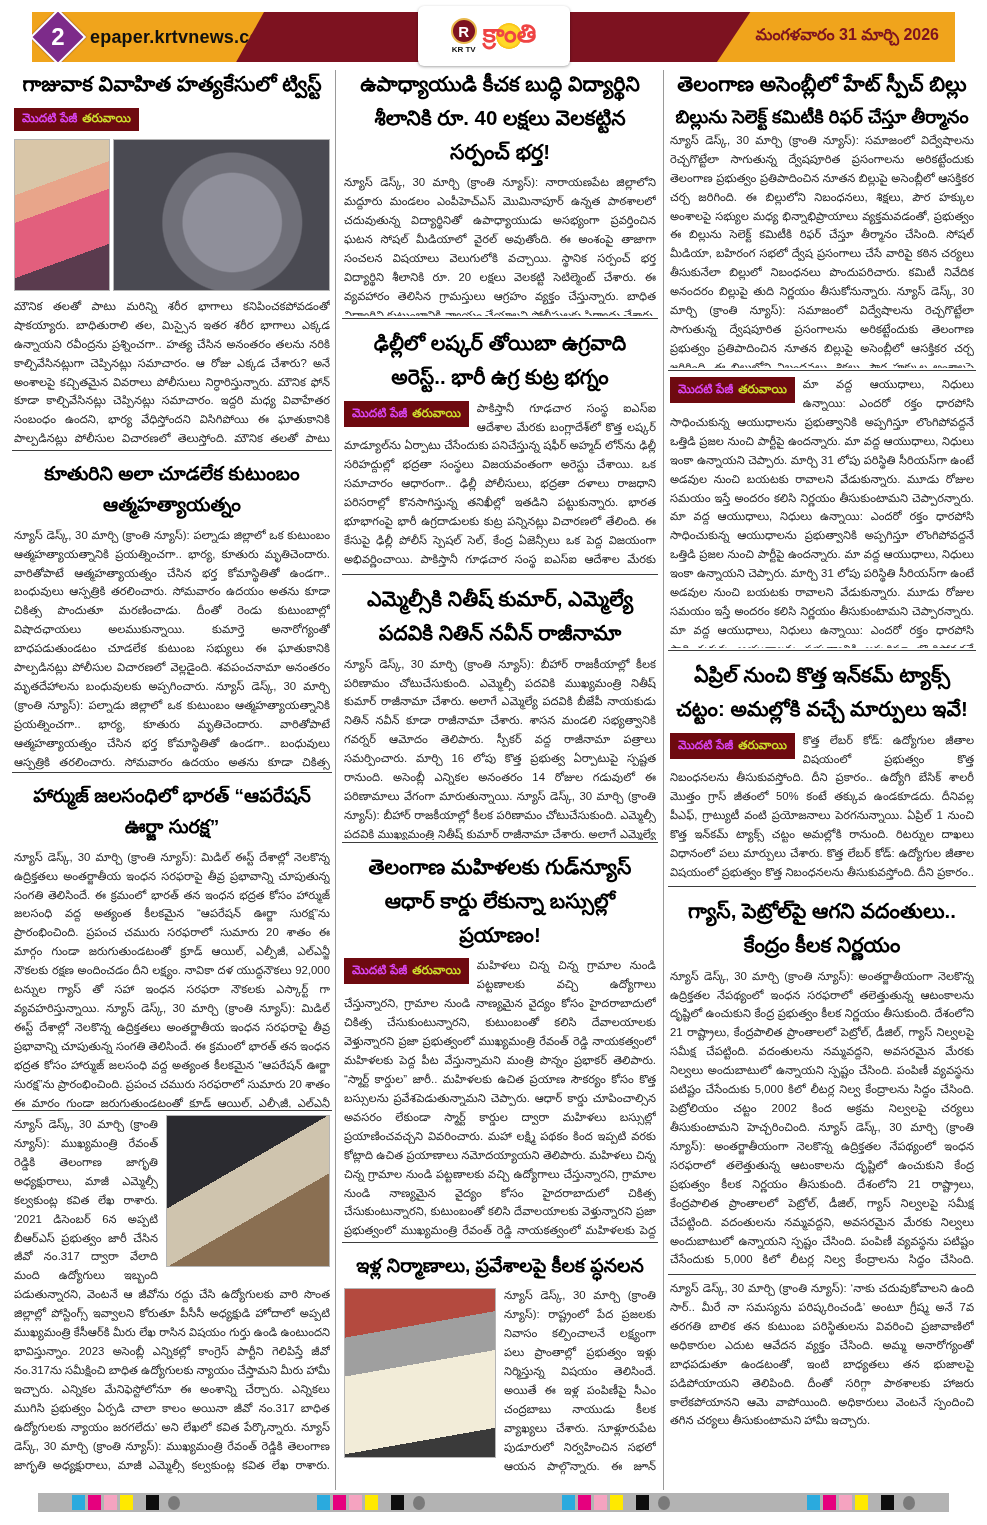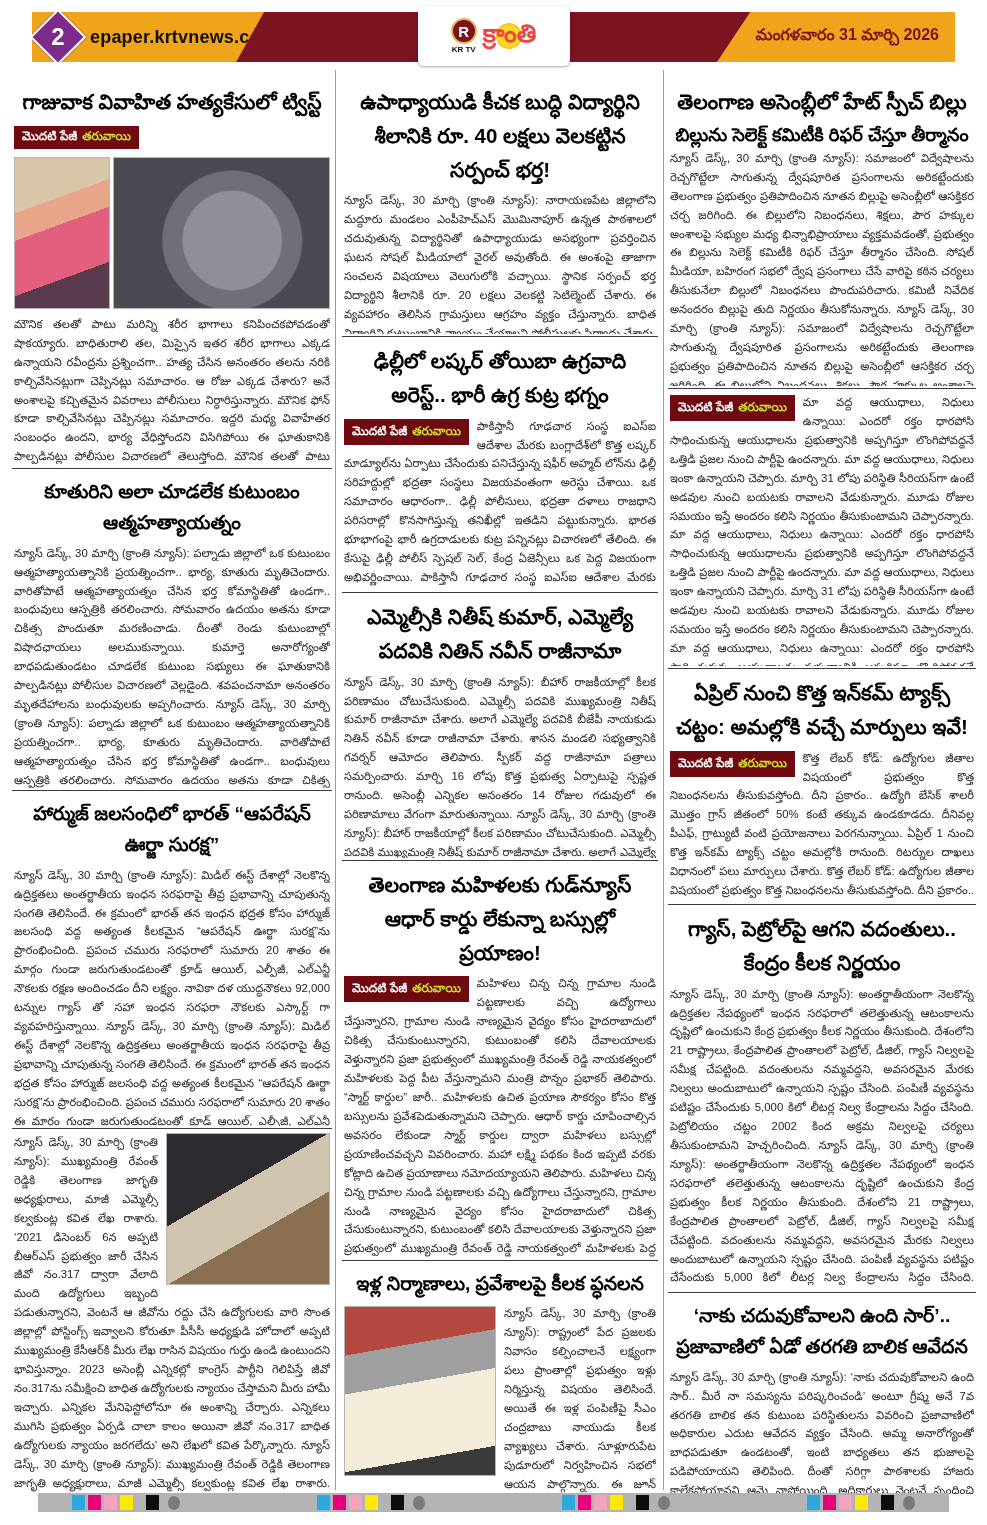--- a/index.html
+++ b/index.html
@@ -25,34 +25,34 @@
   .brand-logo .glyph { width:26px; height:26px; border-radius:50%; background:#7d1220; color:#fff;
                        font-weight:bold; font-size:15px; display:flex; align-items:center; justify-content:center;
                        border:2px solid #e8b84c; }
   .brand-logo .sub { font-size:8px; font-weight:bold; color:#111; margin-top:1px; }
   .brand-title-wrap { position:relative; }
   .brand-sun { position:absolute; left:50%; top:50%; transform:translate(-50%,-50%); width:26px; height:26px;
                border-radius:50%; background:radial-gradient(circle,#ffd928 0 55%,#f8bf12 70%,rgba(248,191,18,0) 72%); }
   .brand-title { position:relative; font-weight:bold; font-size:25px; color:#ef4444; }
 
   
-  .col { position:absolute; top:78px; display:flex; flex-direction:column; }
+  .col { position:absolute; top:60px; display:flex; flex-direction:column; }
   .col-left   { left:12px;  width:320px; }
   .col-middle { left:342px; width:316px; }
   .col-right  { left:668px; width:308px; }
   .v-divider { position:absolute; top:70px; width:1px; height:1420px; background:#9a9a9a; }
   .vd-1 { left:335px; } .vd-2 { left:663px; }
 
   .art { display:flex; flex-direction:column; overflow:hidden; padding:4px 2px 2px 2px; }
   .art + .art { border-top:1.5px solid #3d3d3d; }
   .headline { text-align:center; font-weight:bold; color:#000; font-size:20.5px; line-height:1.65; margin:3px 0 5px; }
   .subhead  { text-align:center; font-weight:bold; color:#000; font-size:18px;  line-height:1.5; margin:-2px 0 0; }
   .body-txt { flex:1; overflow:hidden; font-size:11.4px; color:#1d1d1d; text-align:justify; line-height:1.66; }
   .tag { float:left; background:#6e0a10; padding:3px 8px; margin:2px 8px 4px 0; font-weight:bold; font-size:12px; white-space:nowrap; }
-  .tag .t1 { color:#ffffff; } .tag .t2 { color:#cddd2e; margin-left:5px; }
+  .tag .t1 { color:#d946ef; } .tag .t2 { color:#cddd2e; margin-left:5px; }
 
   
   .photo { border:1px solid #b5b5b5; }
   .photo-row { display:flex; gap:3px; height:152px; margin:4px 0 6px; }
   .ph-woman { width:96px; background:linear-gradient(160deg,#d9c6a8 0 30%,#e8a58a 30% 45%,#e25f7d 45% 75%,#5a3b4e 75% 100%); }
   .ph-drum  { flex:1; background:radial-gradient(circle at 55% 55%, #8f8f9a 0 34%, #6f6f78 35% 48%, #4a4a52 49% 100%); }
   .ph-kavitha { float:right; width:164px; height:152px; margin:0 0 4px 8px;
                 background:linear-gradient(150deg,#2b2b30 0 38%,#cfc4ae 38% 62%,#8a6f52 62% 100%); }
   .ph-cbn { float:left; width:152px; height:170px; margin:2px 8px 4px 0;
             background:linear-gradient(170deg,#b44a3f 0 25%,#9f9f9f 25% 45%,#f2ecd8 45% 85%,#3a3a3a 85% 100%); }
@@ -182,21 +182,20 @@
           <span class="t1">మొదటి పేజీ</span><span class="t2">తరువాయి</span>
         </span>
         <span>కొత్త లేబర్ కోడ్: ఉద్యోగుల జీతాల విషయంలో ప్రభుత్వం కొత్త నిబంధనలను తీసుకువస్తోంది. దీని ప్రకారం.. ఉద్యోగి బేసిక్ శాలరీ మొత్తం గ్రాస్ జీతంలో 50% కంటే తక్కువ ఉండకూడదు. దీనివల్ల పీఎఫ్, గ్రాట్యుటీ వంటి ప్రయోజనాలు పెరగనున్నాయి. ఏప్రిల్ 1 నుంచి కొత్త ఇన్‌కమ్ ట్యాక్స్ చట్టం అమల్లోకి రానుంది. రిటర్నుల దాఖలు విధానంలో పలు మార్పులు చేశారు. కొత్త లేబర్ కోడ్: ఉద్యోగుల జీతాల విషయంలో ప్రభుత్వం కొత్త నిబంధనలను తీసుకువస్తోంది. దీని ప్రకారం.. ఉద్యోగి బేసిక్ శాలరీ మొత్తం గ్రాస్ జీతంలో 50% కంటే తక్కువ ఉండకూడదు. దీనివల్ల పీఎఫ్, గ్రాట్యుటీ వంటి ప్రయోజనాలు పెరగనున్నాయి. ఏప్రిల్ 1 నుంచి కొత్త ఇన్‌కమ్ ట్యాక్స్ చట్టం అమల్లోకి రానుంది. రిటర్నుల దాఖలు విధానంలో పలు మార్పులు చేశారు.</span>
       </div>
     </div>
     <div class="art" style="height:388px">
       <div class="headline">గ్యాస్, పెట్రోల్‌పై ఆగని వదంతులు.. కేంద్రం కీలక నిర్ణయం</div>
       <div class="body-txt">న్యూస్ డెస్క్, 30 మార్చి (క్రాంతి న్యూస్): అంతర్జాతీయంగా నెలకొన్న ఉద్రిక్తతల నేపథ్యంలో ఇంధన సరఫరాలో తలెత్తుతున్న ఆటంకాలను దృష్టిలో ఉంచుకుని కేంద్ర ప్రభుత్వం కీలక నిర్ణయం తీసుకుంది. దేశంలోని 21 రాష్ట్రాలు, కేంద్రపాలిత ప్రాంతాలలో పెట్రోల్, డీజిల్, గ్యాస్ నిల్వలపై సమీక్ష చేపట్టింది. వదంతులను నమ్మవద్దని, అవసరమైన మేరకు నిల్వలు అందుబాటులో ఉన్నాయని స్పష్టం చేసింది. పంపిణీ వ్యవస్థను పటిష్టం చేసేందుకు 5,000 కిలో లీటర్ల నిల్వ కేంద్రాలను సిద్ధం చేసింది. పెట్రోలియం చట్టం 2002 కింద అక్రమ నిల్వలపై చర్యలు తీసుకుంటామని హెచ్చరించింది. న్యూస్ డెస్క్, 30 మార్చి (క్రాంతి న్యూస్): అంతర్జాతీయంగా నెలకొన్న ఉద్రిక్తతల నేపథ్యంలో ఇంధన సరఫరాలో తలెత్తుతున్న ఆటంకాలను దృష్టిలో ఉంచుకుని కేంద్ర ప్రభుత్వం కీలక నిర్ణయం తీసుకుంది. దేశంలోని 21 రాష్ట్రాలు, కేంద్రపాలిత ప్రాంతాలలో పెట్రోల్, డీజిల్, గ్యాస్ నిల్వలపై సమీక్ష చేపట్టింది. వదంతులను నమ్మవద్దని, అవసరమైన మేరకు నిల్వలు అందుబాటులో ఉన్నాయని స్పష్టం చేసింది. పంపిణీ వ్యవస్థను పటిష్టం చేసేందుకు 5,000 కిలో లీటర్ల నిల్వ కేంద్రాలను సిద్ధం చేసింది. పెట్రోలియం చట్టం 2002 కింద అక్రమ నిల్వలపై చర్యలు తీసుకుంటామని హెచ్చరించింది. న్యూస్ డెస్క్, 30 మార్చి (క్రాంతి న్యూస్): అంతర్జాతీయంగా నెలకొన్న ఉద్రిక్తతల నేపథ్యంలో ఇంధన సరఫరాలో తలెత్తుతున్న ఆటంకాలను దృష్టిలో ఉంచుకుని కేంద్ర ప్రభుత్వం కీలక నిర్ణయం తీసుకుంది. దేశంలోని 21 రాష్ట్రాలు, కేంద్రపాలిత ప్రాంతాలలో పెట్రోల్, డీజిల్, గ్యాస్ నిల్వలపై సమీక్ష చేపట్టింది. వదంతులను నమ్మవద్దని, అవసరమైన మేరకు నిల్వలు అందుబాటులో ఉన్నాయని స్పష్టం చేసింది. పంపిణీ వ్యవస్థను పటిష్టం చేసేందుకు 5,000 కిలో లీటర్ల నిల్వ కేంద్రాలను సిద్ధం చేసింది. పెట్రోలియం చట్టం 2002 కింద అక్రమ నిల్వలపై చర్యలు తీసుకుంటామని హెచ్చరించింది.</div>
     </div>
     <div class="art" style="height:204px">
-      <div class="headline" style="font-size:19px">‘నాకు చదువుకోవాలని ఉంది సార్’.. ప్రజావాణిలో ఏడో తరగతి బాలిక ఆవేదన</div>
       <div class="body-txt">న్యూస్ డెస్క్, 30 మార్చి (క్రాంతి న్యూస్): ‘నాకు చదువుకోవాలని ఉంది సార్.. మీరే నా సమస్యను పరిష్కరించండి’ అంటూ గ్రీష్మ అనే 7వ తరగతి బాలిక తన కుటుంబ పరిస్థితులను వివరించి ప్రజావాణిలో అధికారుల ఎదుట ఆవేదన వ్యక్తం చేసింది. అమ్మ అనారోగ్యంతో బాధపడుతూ ఉండటంతో, ఇంటి బాధ్యతలు తన భుజాలపై పడిపోయాయని తెలిపింది. దీంతో సరిగ్గా పాఠశాలకు హాజరు కాలేకపోయానని ఆమె వాపోయింది. అధికారులు వెంటనే స్పందించి తగిన చర్యలు తీసుకుంటామని హామీ ఇచ్చారు.</div>
     </div>
   </div>
 
   <div class="cal-strip" style="background: rgb(179, 179, 179);">
       <span class="cgroup">
         <span class="chip" style="background: rgb(42, 170, 222);"></span>
         <span class="chip" style="background: rgb(230, 0, 126);"></span>
         <span class="chip" style="background: rgb(245, 163, 192);"></span>
         <span class="chip" style="background: rgb(255, 233, 0);"></span>

